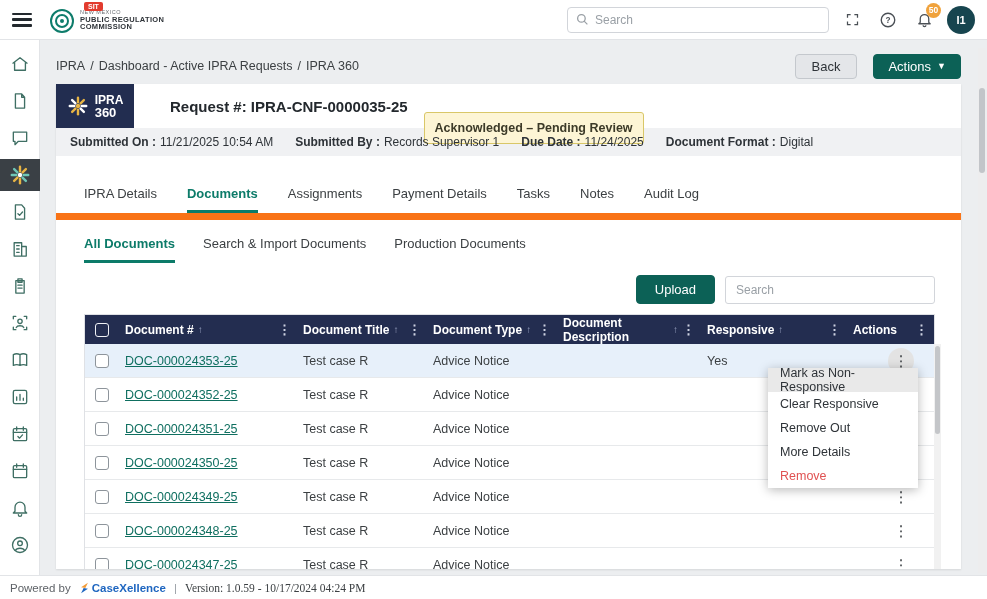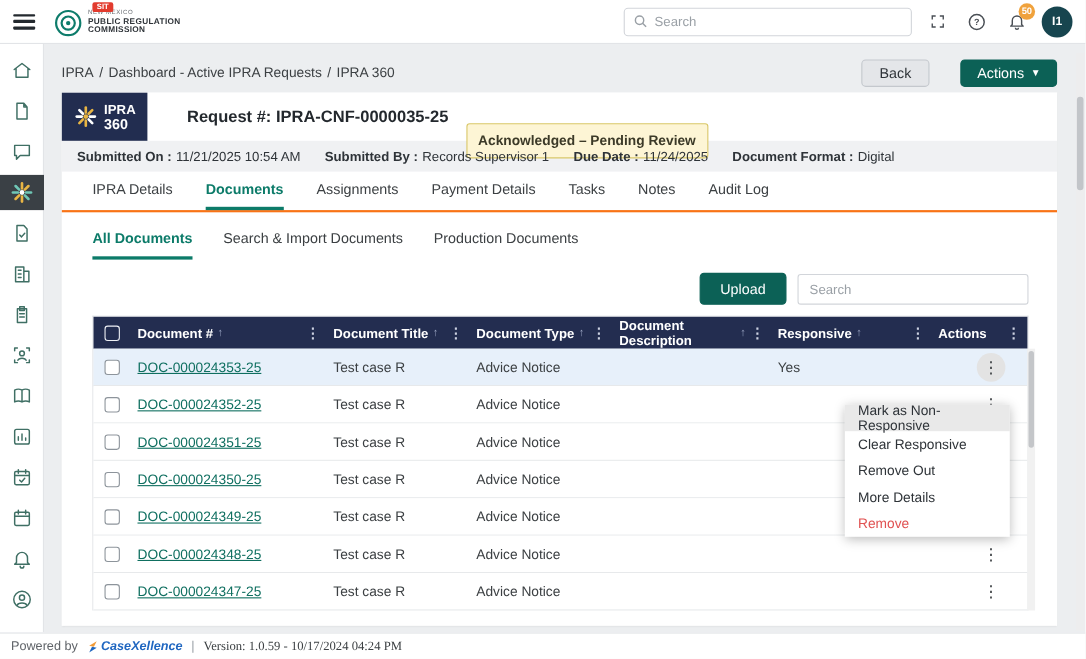--- a/index.html
+++ b/index.html
@@ -29,39 +29,39 @@
   .s-item { width:40px; height:32px; display:flex; align-items:center; justify-content:center; cursor:pointer; }
   .s-item svg { stroke:#3f6f64; fill:none; stroke-width:1.6; stroke-linecap:round; stroke-linejoin:round; }
   .s-item.active { background:#3a4045; }
 
   .main { flex:1; position:relative; padding:8px 26px 0 16px; }
 
   
   .crumbrow { display:flex; align-items:center; height:36px; }
   .breadcrumb { font-size:12.5px; color:#3c4043; display:flex; gap:5px; align-items:center; }
   .breadcrumb .crumb-link { cursor:pointer; }
-  .crumbrow .btns { margin-left:auto; display:flex; gap:28px;align-items:center; }
+  .crumbrow .btns { margin-left:auto; display:flex; gap:16px;align-items:center; }
   .btn-back { background:#e4e6e9; border:1px solid #c4c8cd; color:#2e3338; font-size:13px; padding:4px 16px; border-radius:4px; cursor:pointer; font-family:inherit; }
   .btn-actions { background:#0c6156; border:1px solid #0c6156; color:#fff; font-size:13px; padding:4px 14px; border-radius:4px; cursor:pointer; display:flex; align-items:center; gap:6px; font-family:inherit; }
   .caret { font-size:9px; }
 
   
   .card { background:#fff; box-shadow:0 1px 2px rgba(0,0,0,.1); height:485px; overflow:hidden; position:relative; }
   .card-head { display:flex; align-items:center; gap:16px; height:44px; }
   .ipra-logo { width:78px; height:44px; background:#222d50; display:flex; align-items:center; justify-content:center; gap:6px; color:#fff; }
   .ipra-logo .lg-text { display:flex; flex-direction:column; line-height:1; font-weight:bold; }
   .ipra-logo .lg1 { font-size:12px; }
   .ipra-logo .lg2 { font-size:13px; }
   .req-title { font-size:15px; font-weight:bold; color:#23282d;margin-left:20px; }
   .status-badge { background:#fdf5d5; border:1px solid #d9c768; color:#3c3a28; font-size:12.5px; font-weight:bold; padding:8px 10px; border-radius:3px;margin-top:43px; }
 
   .metabar { background:#f0f1f3; padding:7px 14px; display:flex; gap:22px; font-size:12px; color:#2e3338; }
   .meta-item b { margin-right:4px; }
 
-  .tabs { display:flex; gap:30px; padding:0 28px; border-bottom:2px solid #f97316; }
+  .tabs { display:flex; gap:30px; padding:0 28px; margin-top:22px; border-bottom:7px solid #f97316; }
   .tab { font-size:13px; color:#3c4043; padding:8px 0 9px; cursor:pointer; border-bottom:3px solid transparent; }
   .tab.active { color:#0c7b69; font-weight:bold; border-bottom-color:#0c7b69; }
 
   .subtabs { display:flex; gap:28px; padding:0 28px; margin-top:8px; }
   .subtab { font-size:13px; color:#3c4043; padding:8px 0 9px; cursor:pointer; border-bottom:3px solid transparent; }
   .subtab.active { color:#0c7b69; font-weight:bold; border-bottom-color:#0c7b69; }
 
   .actionsrow { display:flex; justify-content:flex-end; align-items:center; gap:10px; padding:12px 26px 10px; }
   .btn-upload { background:#0c6156; border:1px solid #0c6156; color:#fff; font-size:13px; padding:6px 18px; border-radius:4px; cursor:pointer; font-family:Liberation Sans, sans-serif;text-align:center; }
   .tbl-search { width:210px; height:28px; border:1px solid #d2d5da; border-radius:3px; padding:0 10px; font-size:12px; color:#333; outline:none; font-family:inherit; }
@@ -100,21 +100,21 @@
   .ctxmenu .mi { font-size:12.5px; color:#2e3338; padding:5px 12px; height:24px; display:flex; align-items:center; cursor:pointer; }
   .ctxmenu .mi.highlight { background:#e9e9e9; }
   .ctxmenu .mi.danger { color:#e05252; }
 
   
   .page-scroll { position:absolute; top:48px; right:1px; bottom:26px; width:8px; background:#ededee; }
   .page-scroll .thumb { position:absolute; top:40px; left:1px; width:6px; height:85px; background:#c2c5c9; border-radius:3px; }
 
   
   .footer { height:24px; background:#fff; border-top:1px solid #e2e4e7; display:flex; align-items:center; padding:0 10px; gap:8px; font-size:11.5px; color:#5f6368; position:relative; z-index:5; }
-  .brandmark { color:#1f66c0; font-weight:bold; font-style:italic; display:flex; align-items:center; gap:2px; }
+  .brandmark { color:#1f66c0; font-weight:bold; display:flex; align-items:center; gap:2px; }
   .footer .sep { color:#9aa0a6; }
   .footer .version { color:#3c4043;font-family:Liberation Serif, serif; }
 </style>
 </head>
 <body>
 
 <div class="app">
 
   <header class="topbar">
     <div class="hamburger">

